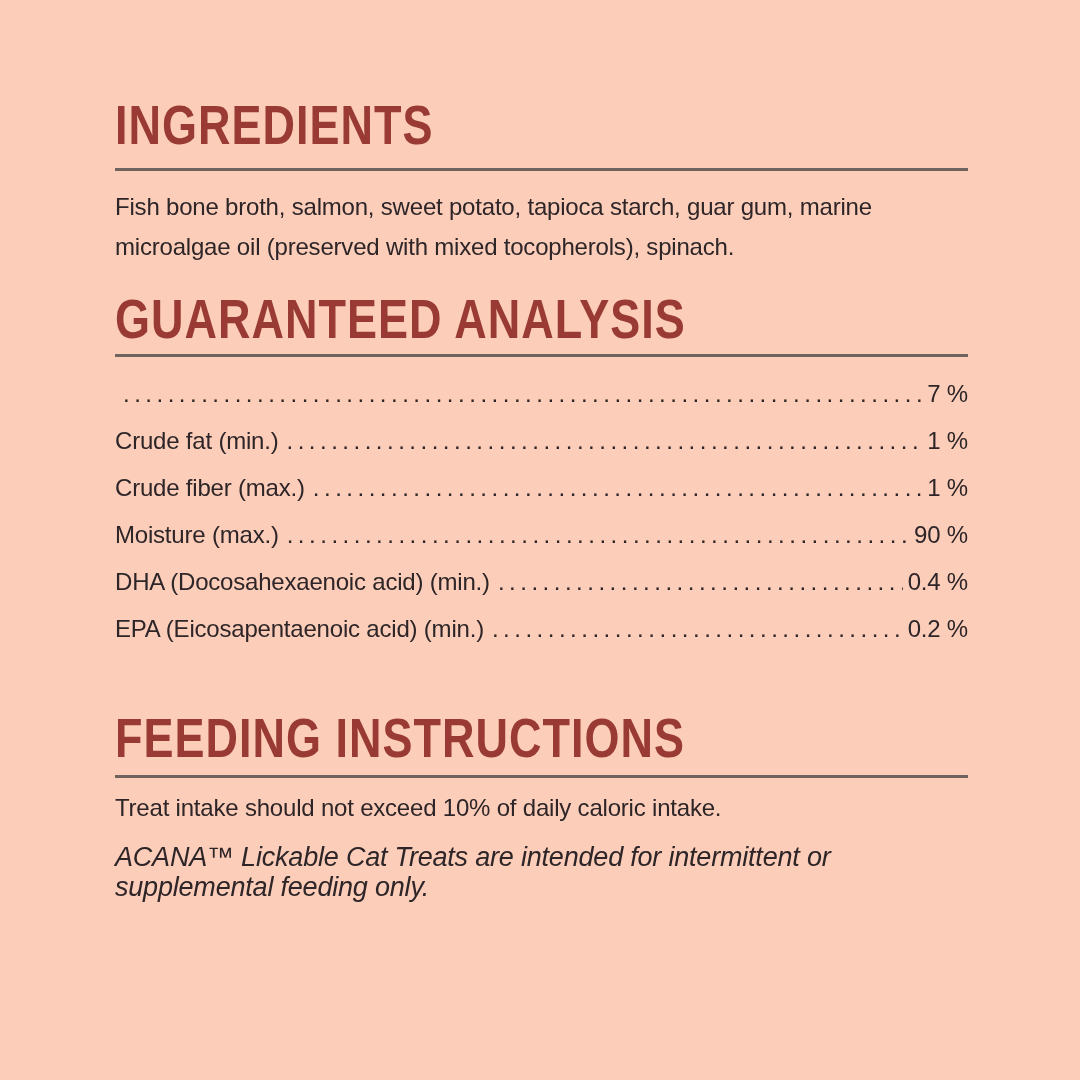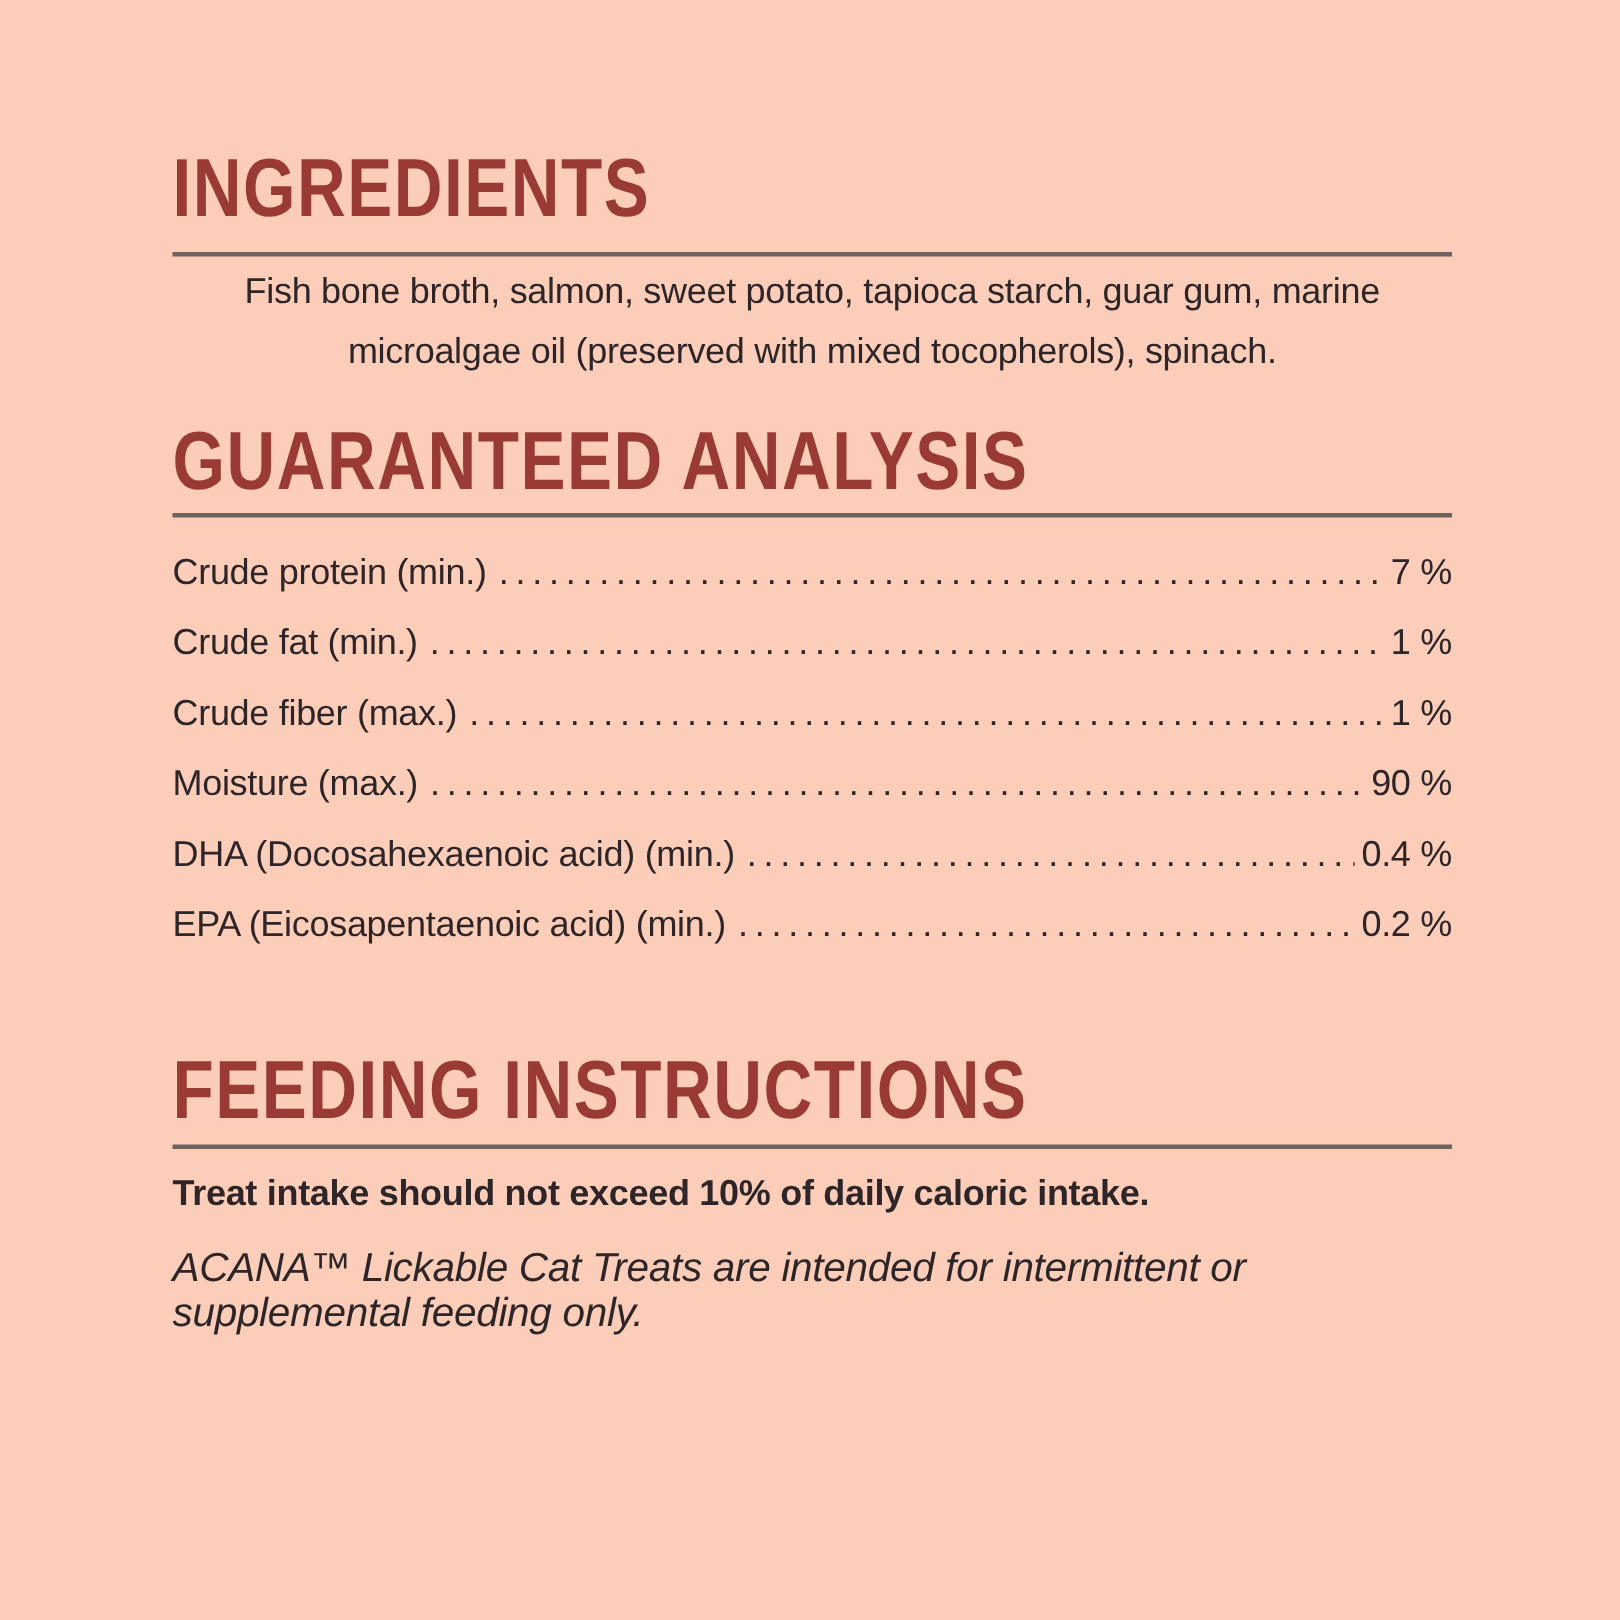--- a/index.html
+++ b/index.html
@@ -44,21 +44,21 @@
 
   .body-text {
     font-size: 24px;
     line-height: 40px;
     letter-spacing: -0.2px;
     color: var(--text);
   }
 
   .t-ingredients { margin-top: 100px; }
   .rule-ingredients { margin-top: 16px; }
-  .ingredients-body { margin-top: 4px; text-align: center; }
+  .ingredients-body { margin-top: 16px; }
 
   .t-ga { margin-top: 27px; }
   .rule-ga { margin-top: 8px; }
 
   .ga-table { margin-top: 13px; }
   .ga-row {
     display: flex;
     align-items: baseline;
     height: 47px;
     line-height: 47px;
@@ -79,21 +79,21 @@
     font-size: 24px;
   }
   .ga-value { flex: 0 0 auto; text-align: right; }
 
   .t-cal { margin-top: 35px; }
   .rule-cal { margin-top: 10px; }
   .cal-body { margin-top: 12px; }
 
   .t-feed { margin-top: 61px; }
   .rule-feed { margin-top: 10px; }
-  .feed-body { margin-top: 10px; font-weight: bold; }
+  .feed-body { margin-top: 10px; }
   .feed-note {
     margin-top: 14px;
     font-style: italic;
     font-size: 27px;
     line-height: 30px;
     letter-spacing: -0.2px;
   }
 </style>
 </head>
 <body>
@@ -110,21 +110,20 @@
 
   <div class="section">
     <div class="section-title t-ga">
       <span>GUARANTEED ANALYSIS</span>
     </div>
     <div class="rule rule-ga"></div>
 
     <div class="ga-table">
 
         <div class="ga-row">
-          <span class="ga-label">Crude protein (min.)</span>
           <span class="ga-leader"></span>
           <span class="ga-value">7 %</span>
         </div>
 
         <div class="ga-row">
           <span class="ga-label">Crude fat (min.)</span>
           <span class="ga-leader"></span>
           <span class="ga-value">1 %</span>
         </div>
 

